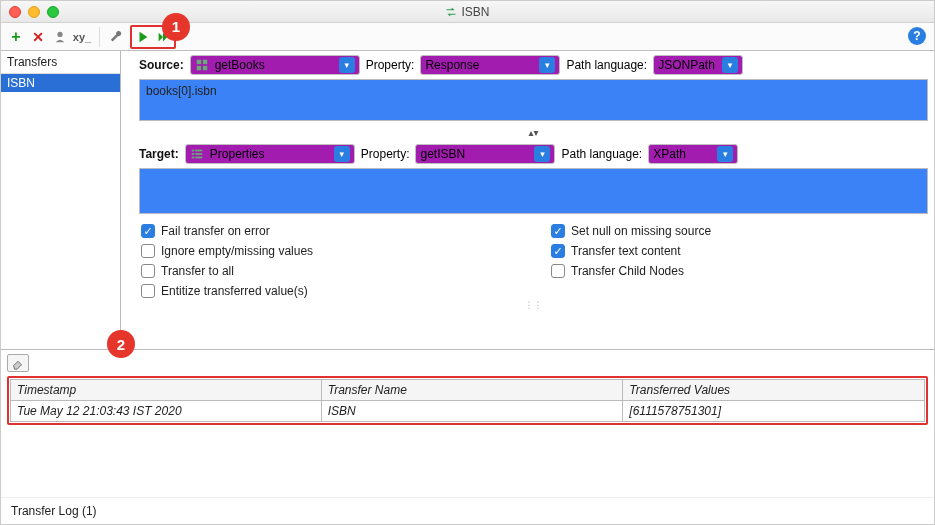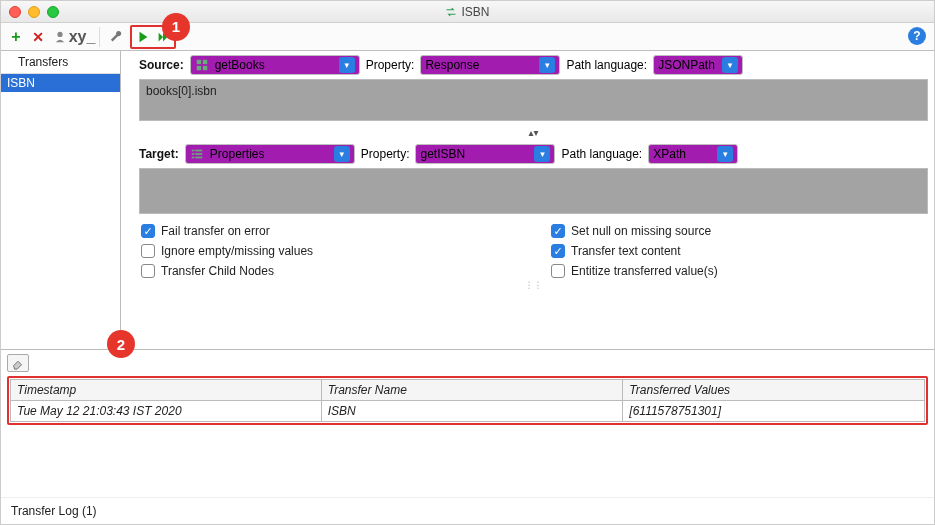--- a/index.html
+++ b/index.html
@@ -14,32 +14,32 @@
   .title-center { position:absolute; left:0; right:0; text-align:center; color:#444; display:flex; justify-content:center; align-items:center; gap:4px; pointer-events:none;}
   .title-icon { width:12px; height:12px; display:inline-block; }
   .toolbar { height:28px; border-bottom:1px solid #bfbfbf; display:flex; align-items:center; padding:0 6px; gap:4px; position:relative; background:#fbfbfb;}
   .tbtn { width:18px; height:18px; display:flex; align-items:center; justify-content:center; font-weight:bold; cursor:pointer; }
   .sep { width:1px; height:20px; background:#ddd; margin:0 4px; }
   .run-box { border:2px solid #e03030; border-radius:2px; padding:1px 2px; display:flex; align-items:center; gap:2px; position:relative;}
   .callout { width:28px; height:28px; border-radius:50%; background:#e6352b; color:#fff; display:flex; align-items:center; justify-content:center; font-weight:bold; font-size:15px; position:absolute; z-index:5;}
   .help { position:absolute; right:8px; top:4px; width:18px; height:18px; border-radius:50%; background:#2a7de1; color:#fff; display:flex; align-items:center; justify-content:center; font-weight:bold; cursor:pointer; font-size:12px;}
   .body { flex:1; display:flex; min-height:0; }
   .sidebar { width:120px; border-right:1px solid #bbb; display:flex; flex-direction:column; }
-  .sidebar-head { padding:4px 17px; border-bottom:1px solid #ddd; color:#222;}
+  .sidebar-head { padding:4px 6px; border-bottom:1px solid #ddd; color:#222;}
   .sidebar-item { padding:2px 6px; cursor:pointer; }
   .sidebar-item.sel { background:#2a6fd6; color:#fff; }
   .main { flex:1; display:flex; flex-direction:column; padding:4px 6px 0 6px; gap:4px; min-width:0;margin-left:12px;}
   .row { display:flex; align-items:center; gap:6px; }
   .lbl { font-weight:bold; color:#111; }
   .dd { height:20px; border:1px solid #bfbfbf; background:#a21caf; display:flex; align-items:center; padding:0 4px; gap:6px; position:relative; border-radius:3px;}
   .dd .arrow { width:16px; height:16px; background:#2a7de1; border-radius:3px; display:flex; align-items:center; justify-content:center; color:#fff; font-size:9px; margin-left:auto;}
   .dd.short{min-width:90px;}
   .dd.med{min-width:140px;}
   .dd.wide{min-width:170px;}
-  .txtarea { border:1px solid #bbb; background:#a3a3a3; padding:4px 6px; color:#222; }
+  .txtarea { border:1px solid #bbb; background:#3b82f6; padding:4px 6px; color:#222; }
   .splitter { display:flex; justify-content:center; color:#555; font-size:10px; padding:2px 0;}
   .checks { display:grid; grid-template-columns: 1fr 1fr; gap:6px 35px; padding:6px 2px 0 2px;}
   .chk { display:flex; align-items:center; gap:6px; color:#222;}
   .box { width:14px; height:14px; border:1px solid #888; border-radius:3px; display:flex; align-items:center; justify-content:center; background:#fff;}
   .box.on { background:#2a7de1; border-color:#2a7de1; color:#fff; }
   .box.on::after{content:"✓"; font-size:11px; line-height:1;}
   .divider-horiz { height:6px; display:flex; align-items:center; justify-content:center; color:#aaa; font-size:9px;}
   .logarea { border-top:1px solid #bbb; padding:4px 6px 0 6px; display:flex; flex-direction:column; gap:2px; position:relative;}
   .eraser { width:22px; height:18px; border:1px solid #aaa; border-radius:2px; display:flex; align-items:center; justify-content:center; cursor:pointer; background:#f5f5f5;}
   .logtable-wrap { border:2px solid #e03030; border-radius:2px; padding:1px; margin-top:2px;font-style:italic;}
@@ -73,21 +73,21 @@
 
   <div class="toolbar">
     <div class="tbtn" style="color:#1a9c1a;font-size:16px;">+</div>
     <div class="tbtn" style="color:#d02020;font-size:14px;">✕</div>
     <div class="tbtn">
       <svg class="icon-sm" viewBox="0 0 16 16">
           <circle cx="8" cy="5" r="3" fill="#888"></circle>
           <path d="M3 14 q5 -6 10 0" fill="#888"></path>
         </svg>
     </div>
-    <div class="tbtn" style="color:#555;font-size:16px;">xy_</div>
+    <div class="tbtn" style="color:#555;font-size:11px;">xy_</div>
     <div class="sep"></div>
     <div class="tbtn">
       <svg class="icon-sm" viewBox="0 0 16 16">
           <path d="M3 13 l6 -6 a3 3 0 1 0 -2 -2 l-6 6 z" fill="#777"></path>
         </svg>
     </div>
     <div class="run-box">
       <div class="tbtn">
         <svg class="icon-sm" viewBox="0 0 16 16">
             <path d="M4 2 L13 8 L4 14 Z" fill="#1a9c1a"></path>
@@ -175,20 +175,24 @@
             <span class="box on"></span>
             <span>Set null on missing source</span>
           </label>
         <label class="chk">
             <span class="box"></span>
             <span>Ignore empty/missing values</span>
           </label>
         <label class="chk">
             <span class="box on"></span>
             <span>Transfer text content</span>
+          </label>
+        <label class="chk">
+            <span class="box"></span>
+            <span>Transfer to all</span>
           </label>
         <label class="chk">
             <span class="box"></span>
             <span>Transfer Child Nodes</span>
           </label>
         <label class="chk">
             <span class="box"></span>
             <span>Entitize transferred value(s)</span>
           </label>
       </div>

